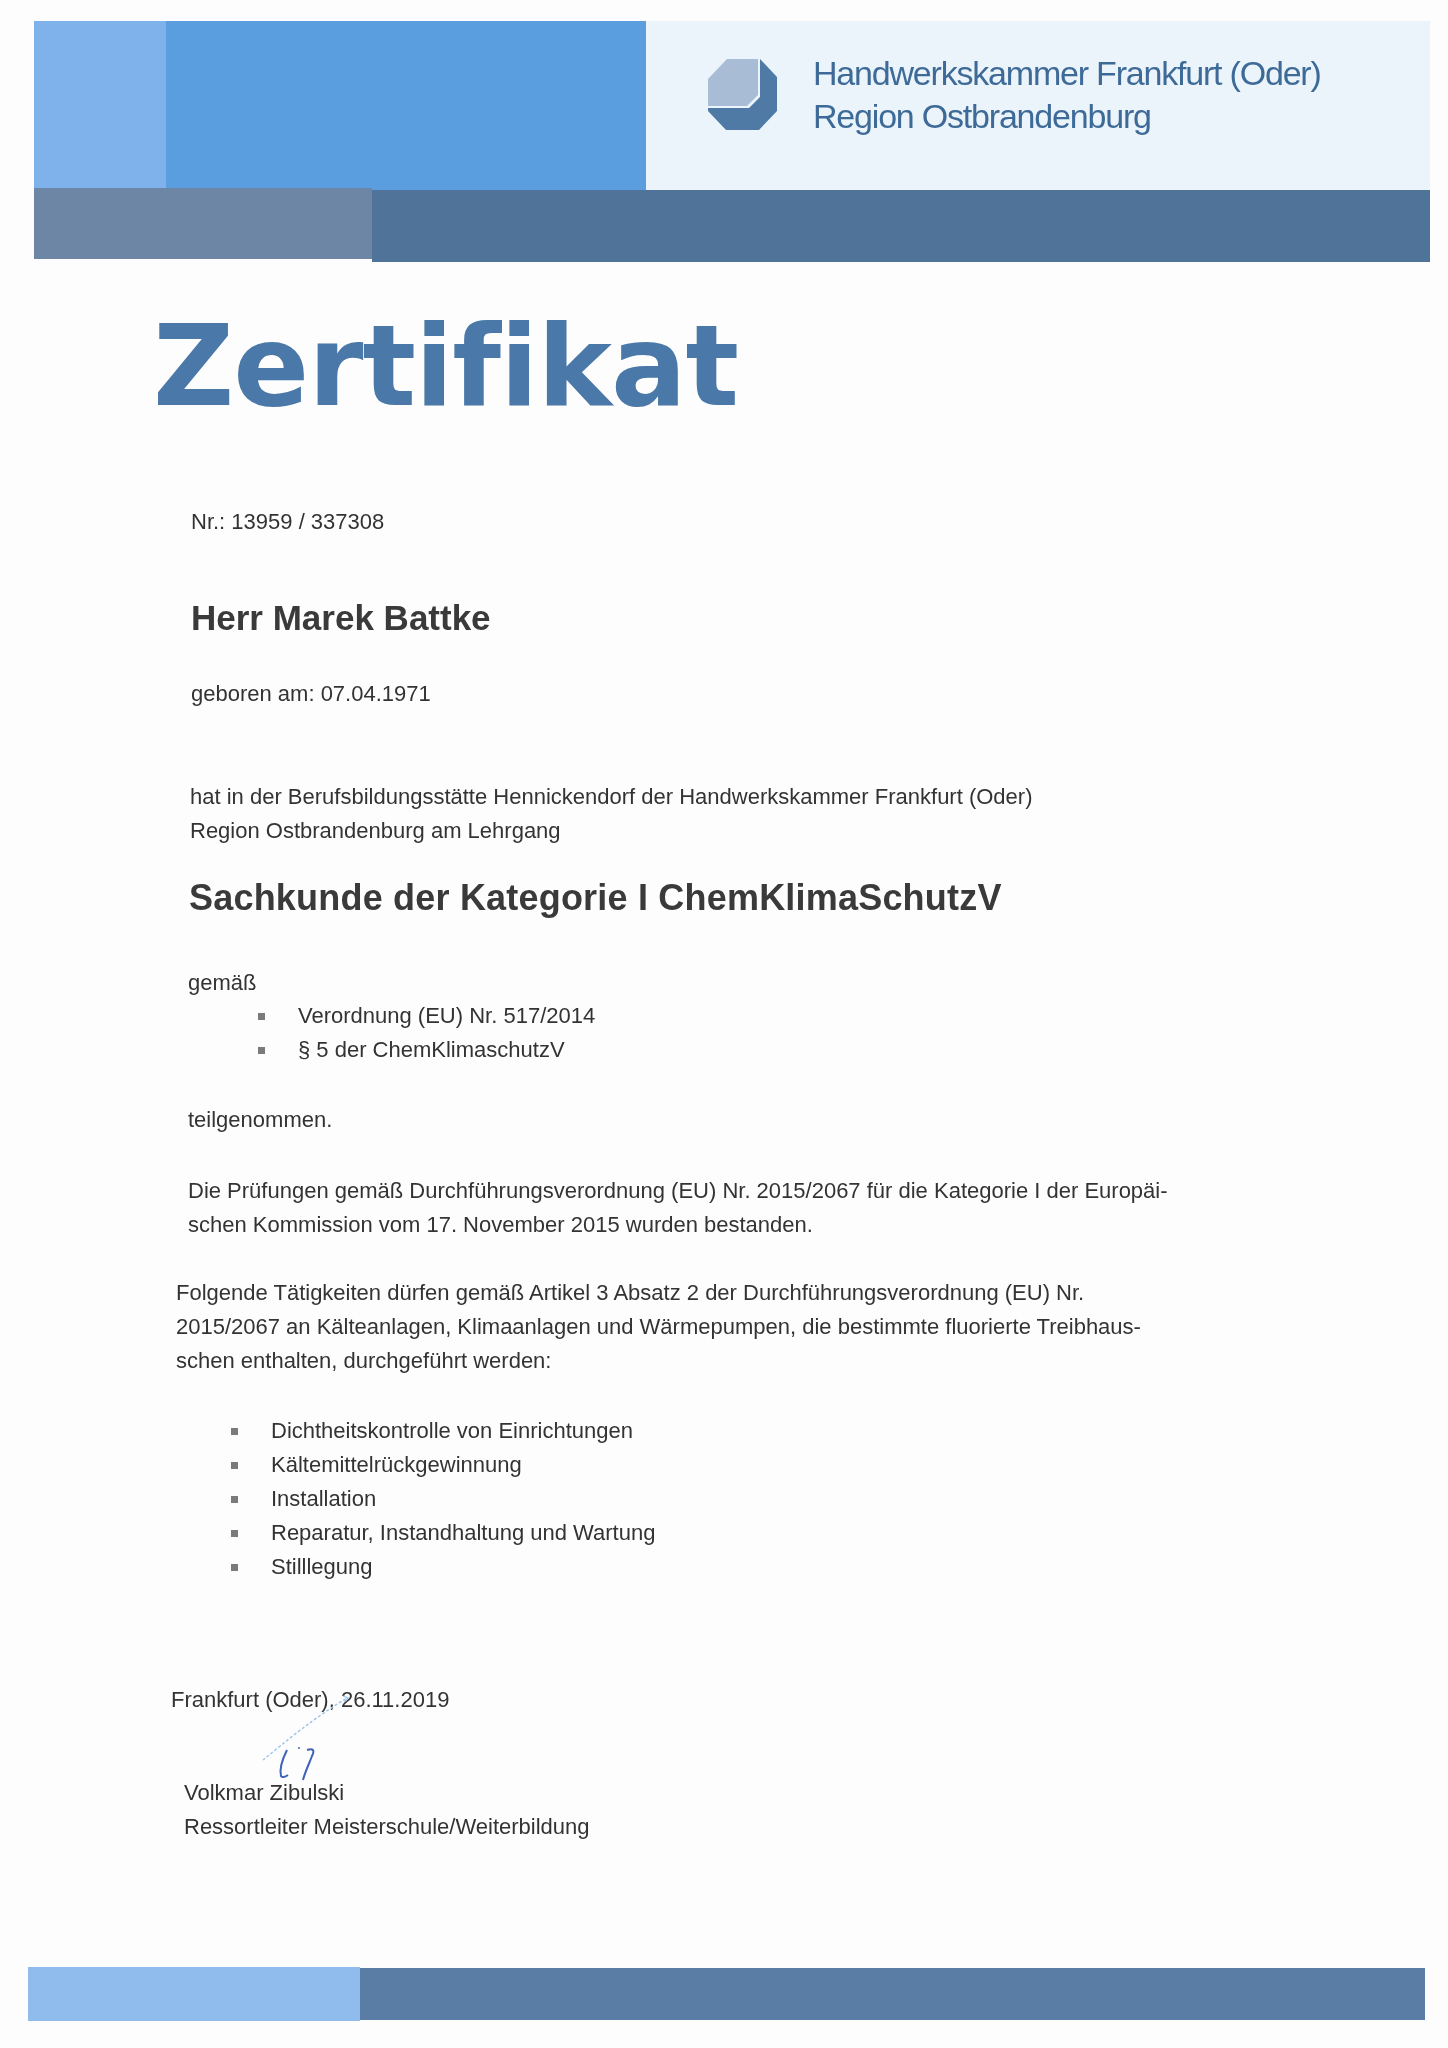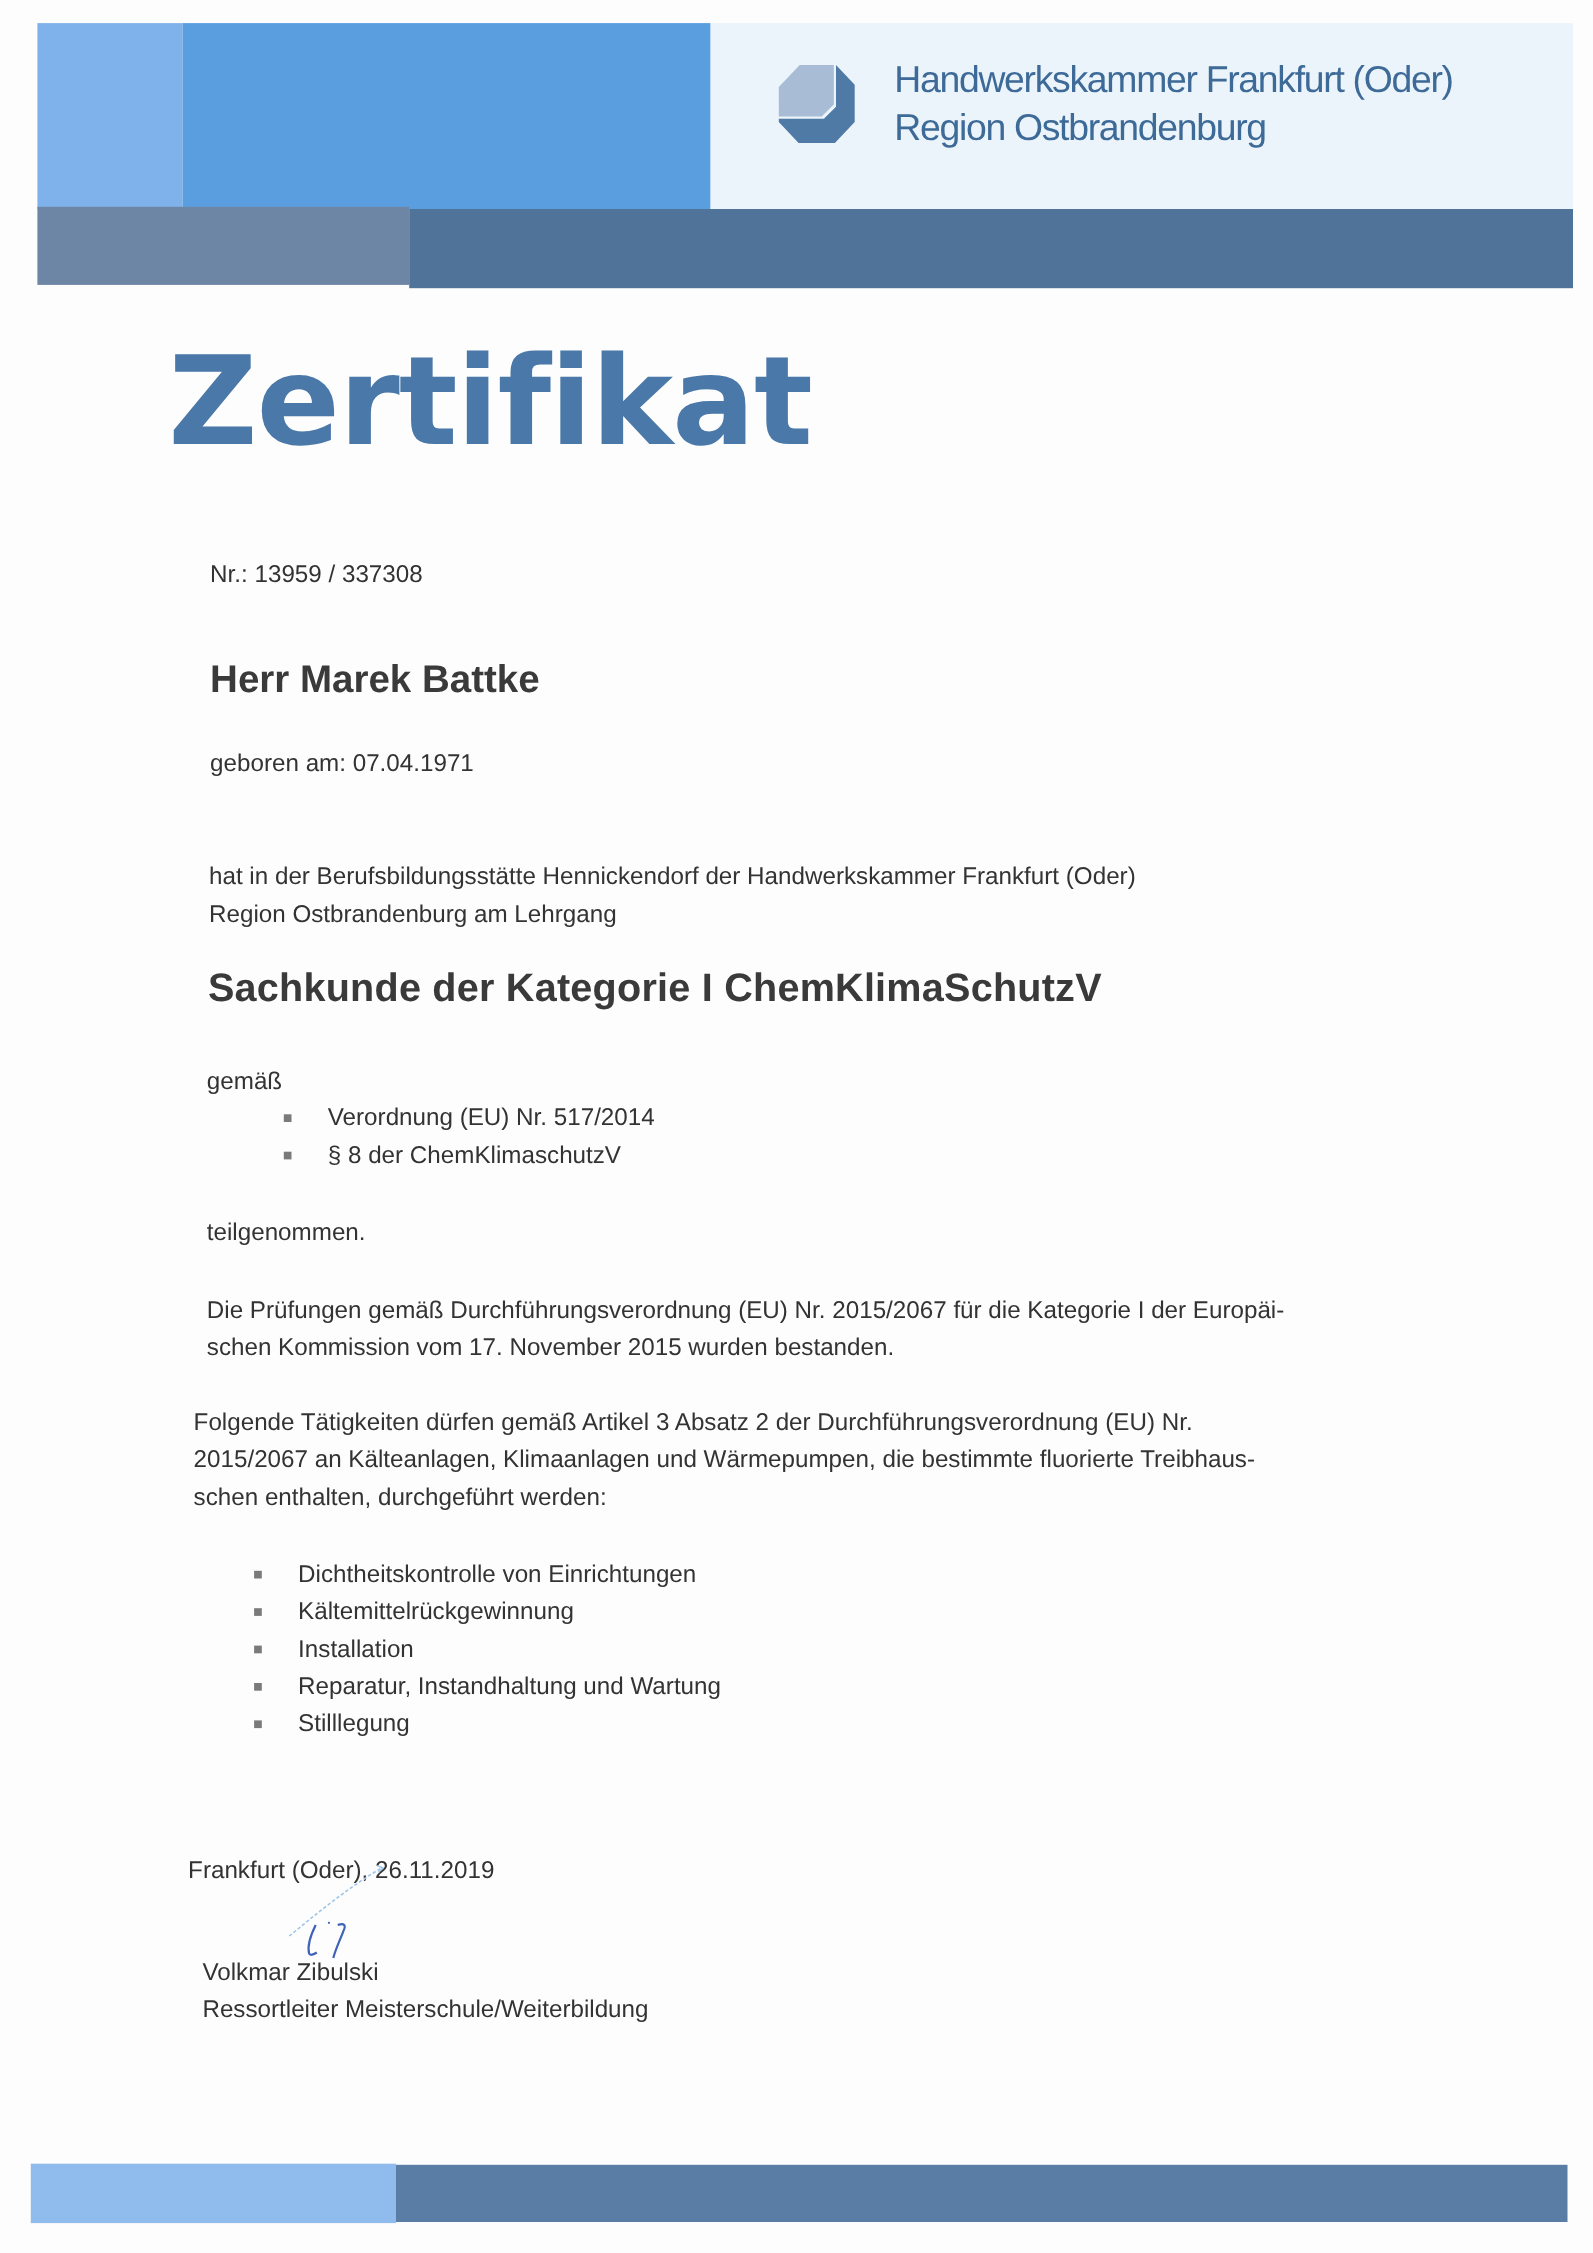--- a/index.html
+++ b/index.html
@@ -96,21 +96,21 @@
 
 <div class="abs txt gemaess">gemäß</div>
 
 <div class="abs reg-list">
   <div class="li">
     <span class="bullet"></span>
     <span class="li-text">Verordnung (EU) Nr. 517/2014</span>
   </div>
   <div class="li">
     <span class="bullet"></span>
-    <span class="li-text">§ 8 der ChemKlimaschutzV</span>
+    <span class="li-text">§ 5 der ChemKlimaschutzV</span>
   </div>
 </div>
 
 <div class="abs txt teil">teilgenommen.</div>
 
 <div class="abs txt exam">
   <div>Die Prüfungen gemäß Durchführungsverordnung (EU) Nr. 2015/2067 für die Kategorie I der Europäi-</div>
   <div>schen Kommission vom 17. November 2015 wurden bestanden.</div>
 </div>
 

